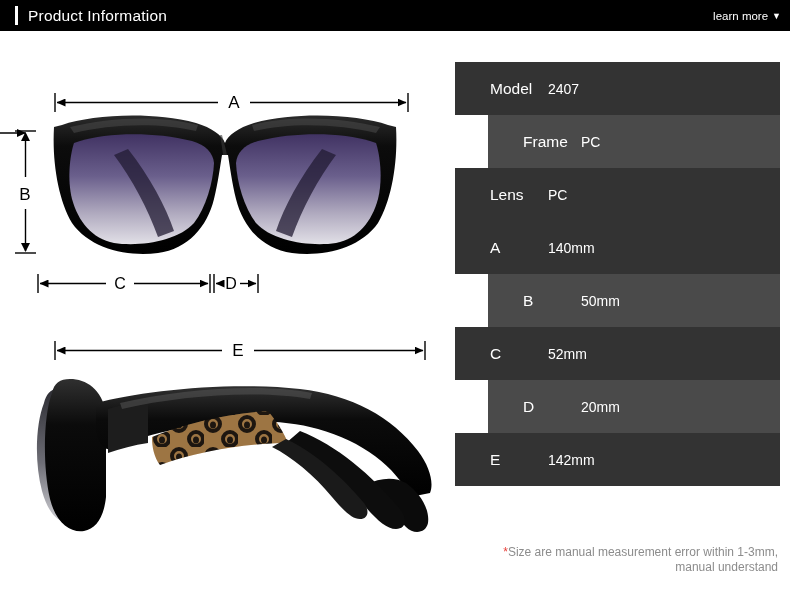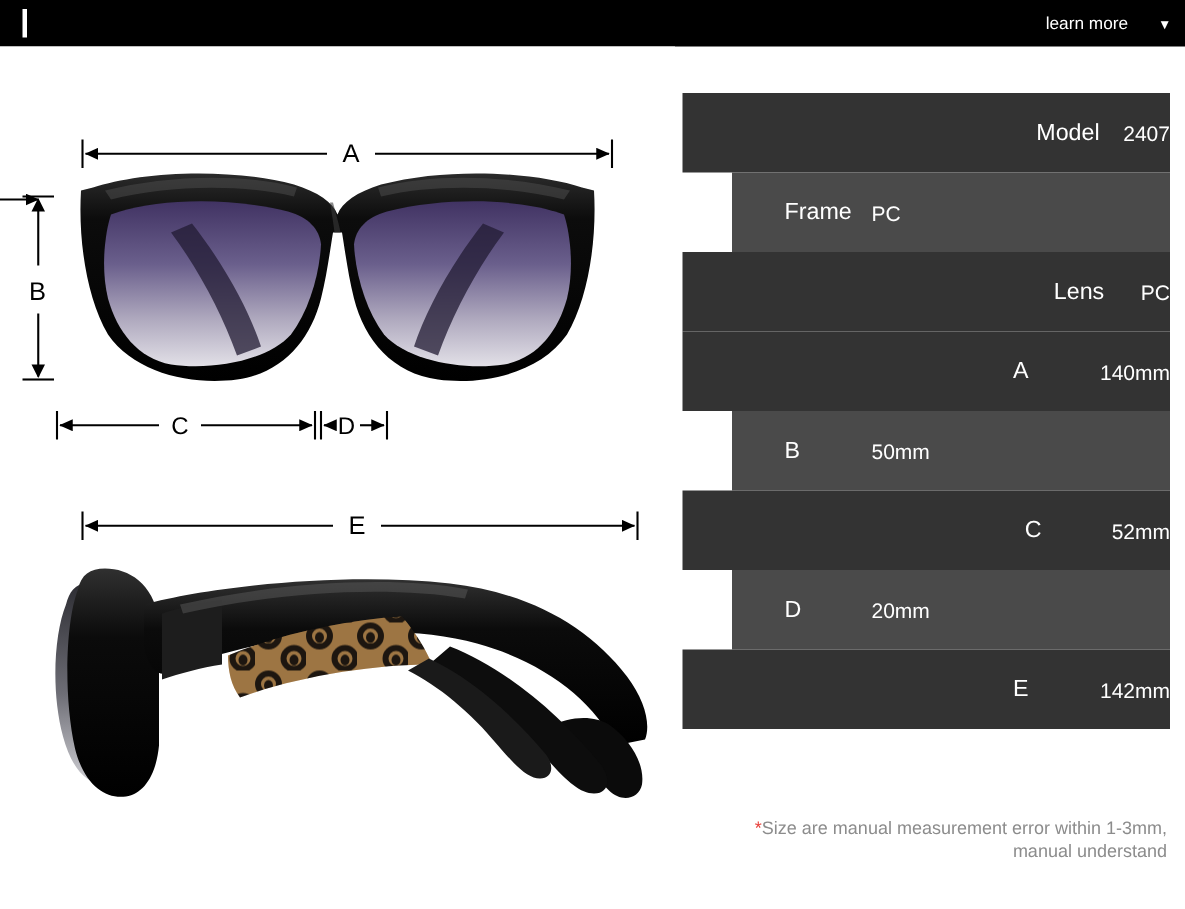--- a/index.html
+++ b/index.html
@@ -39,21 +39,21 @@
     margin-left: 10px;
     white-space: nowrap;
   }
   #header-spacer { flex: 1 1 auto; }
   #learn-more {
     color: #ffffff;
     font-size: 11.5px;
     margin-right: 9px;
     display: flex;
     align-items: center;
-    gap: 20px;
+    gap: 4px;
     white-space: nowrap;
   }
   #learn-more-caret {
     font-size: 9px;
     line-height: 1;
     position: relative;
     top: .5px;
   }
 
   
@@ -70,21 +70,21 @@
     position: absolute;
     left: 455px; top: 62px;
     width: 325px;
   }
   .spec-row {
     height: 53px;
     display: flex;
     align-items: center;
     color: #ffffff;
   }
-  .spec-row.odd  { background: #333333; justify-content: flex-end; }
+  .spec-row.odd  { background: #333333; }
   .spec-row.even { background: #4a4a4a; margin-left: 33px; }
   .spec-label {
     width: 93px;
     padding-left: 35px;
     box-sizing: border-box;
     font-size: 15.5px;
     white-space: nowrap;
   }
   .spec-value {
     font-size: 14px;
@@ -103,20 +103,21 @@
     padding-right: 2px;
     box-sizing: border-box;
   }
   #spec-note-star { color: #e8403a; }
 </style>
 </head>
 <body>
 
 <div id="header">
   <div id="header-accent"></div>
+  <div id="header-title">Product Information</div>
   <div id="header-spacer"></div>
   <div id="learn-more">
     <span>learn more</span>
     <span id="learn-more-caret">▼</span>
   </div>
 </div>
 
 <div id="diagram">
   <svg width="450" height="575" viewBox="0 0 450 575" xmlns="http://www.w3.org/2000/svg">
     <defs>

